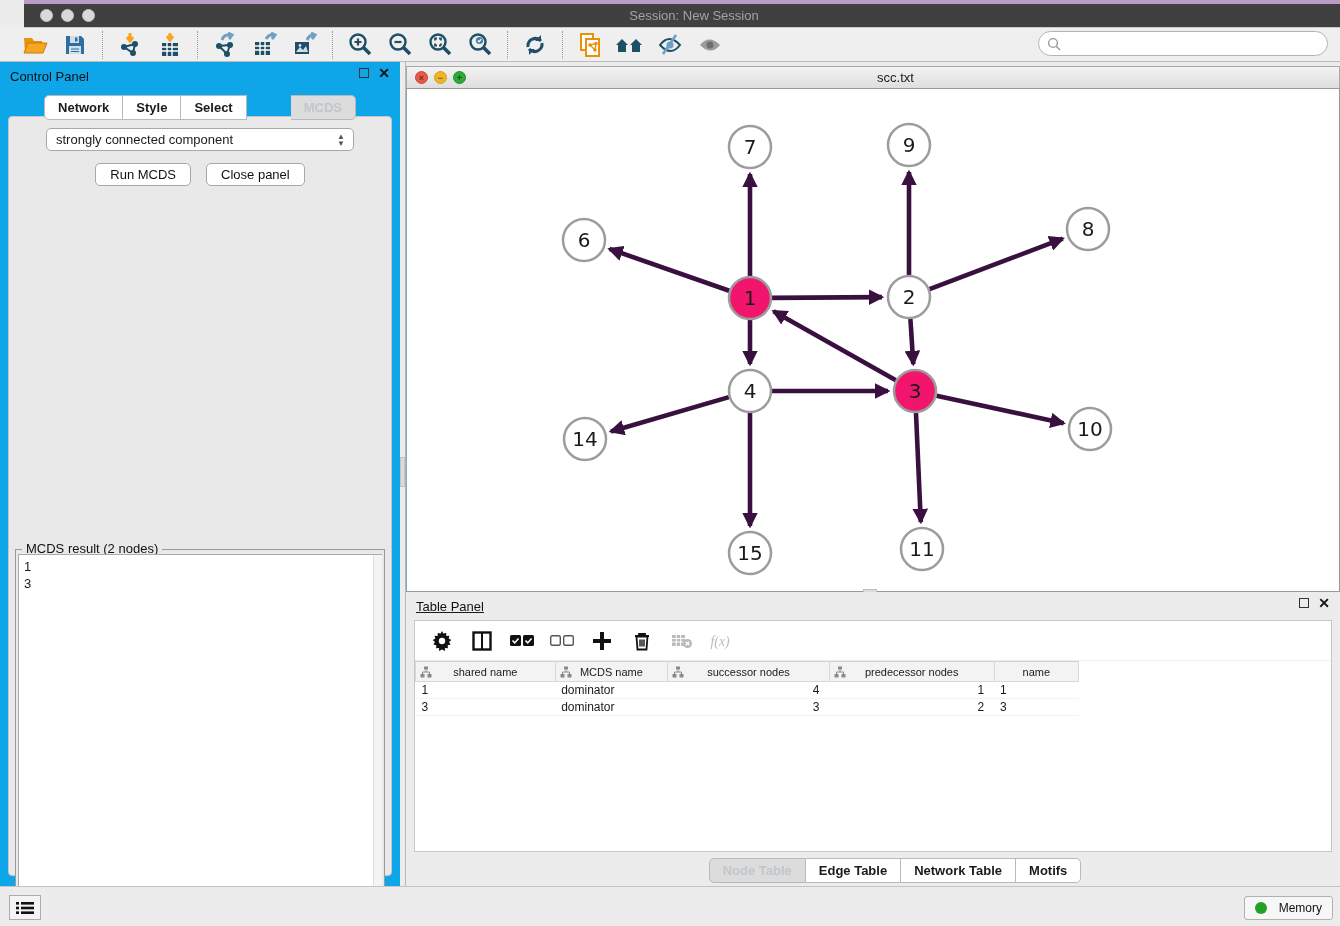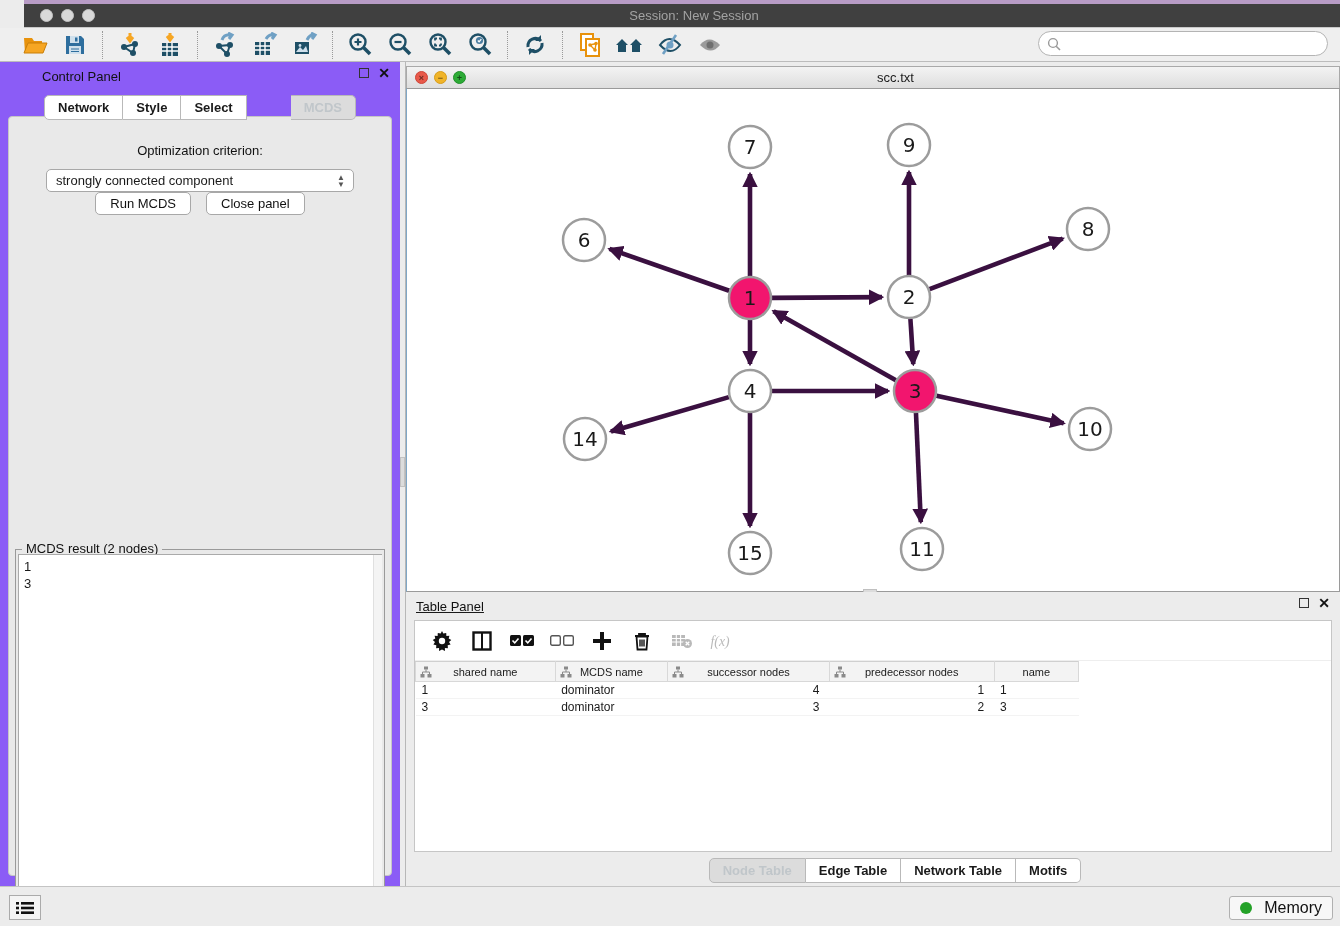--- a/index.html
+++ b/index.html
@@ -21,37 +21,37 @@
   .tb-btn { width:34px; height:30px; display:flex; align-items:center; justify-content:center; }
   .tb-btn svg { display:block; }
   .search-wrap { position:absolute; right:12px; top:3px; width:290px; height:25px; background:#fff; border:1px solid #b4b4b4; border-radius:13px; display:flex; align-items:center; padding-left:8px; }
   .search-wrap svg { flex:0 0 auto; }
   .search-input { border:none; outline:none; background:transparent; font-size:12px; width:250px; margin-left:4px; font-family:"Liberation Sans",sans-serif; }
 
   
   .main { position:absolute; left:0; top:62px; width:1340px; height:824px; }
 
   
-  .control-panel { position:absolute; left:0; top:0; width:400px; height:824px; background:#8b5cf6;padding-left:32px; }
+  .control-panel { position:absolute; left:0; top:0; width:400px; height:824px; background:#0ea5e9; }
   .panel-head { position:relative; height:28px; display:flex; align-items:center; padding:0 10px; }
   .panel-head .panel-title { font-size:13px; color:#111; }
   .panel-head .head-icons { position:absolute; right:10px; top:6px; display:flex; gap:9px; align-items:center; }
   .float-box { width:10px; height:10px; border:1.5px solid #333; }
   .close-x { font-size:14px; font-weight:bold; color:#111; line-height:10px; }
   .cp-tabs { position:absolute; left:0; top:33px; width:400px; display:flex; justify-content:center; z-index:2; }
   .tab { font-size:13px; font-weight:bold; padding:4px 13px; background:#fff; border:1px solid #b9b9b9; border-left:none; color:#1a1a1a; cursor:default; }
   .tab:first-child { border-left:1px solid #b9b9b9; border-top-left-radius:5px; border-bottom-left-radius:5px; }
   .tab:last-child { border-top-right-radius:5px; border-bottom-right-radius:5px; }
   .tab.active { background:#dcdcdc; color:#c0c6ca;margin-left:44px; }
   .cp-body { position:absolute; left:8px; top:54px; width:384px; height:760px; background:#e9e9e9; border:1px solid #c6c6c6; border-radius:4px; }
   .opt-label { margin-top:26px; text-align:center; font-size:13px; color:#111; }
   .select-box { position:relative; margin:11px auto 0; width:308px; height:23px; background:#fff; border:1px solid #a8a8a8; border-radius:5px; font-size:13px; display:flex; align-items:center; padding-left:9px; }
   .stepper { position:absolute; right:7px; top:3px; width:10px; height:16px; display:flex; flex-direction:column; align-items:center; justify-content:center; color:#555; }
   .stepper span { font-size:8px; line-height:7px; }
-  .btn-row { display:flex; justify-content:center; gap:15px; }
+  .btn-row { display:flex; justify-content:center; gap:15px; margin-top:12px; }
   .mac-btn { background:#fff; border:1px solid #a8a8a8; border-radius:5px; font-size:13px; padding:3px 14px; color:#111; font-family:"Liberation Sans",sans-serif; }
   .result-group { position:absolute; left:6px; top:432px; width:370px; height:382px; border:1px solid #9a9a9a; background:#e9e9e9; }
   .result-legend { position:absolute; left:6px; top:-9px; background:#e9e9e9; padding:0 4px; font-size:13px; color:#111; }
   .result-text { position:absolute; left:2px; top:4px; right:2px; bottom:8px; background:#fff; border:1px solid #aaa; font-size:13px; line-height:17px; padding:3px 5px; white-space:pre; overflow:hidden; }
   .result-scroll { position:absolute; right:2px; top:5px; bottom:9px; width:9px; background:#f4f4f4; border-left:1px solid #e0e0e0; }
 
   
   .v-divider { position:absolute; left:400px; top:0; width:6px; height:824px; background:#ececec; border-right:1px solid #b7b7b7; }
   .v-divider .grab { position:absolute; left:0px; top:395px; width:5px; height:30px; background:#dcdcdc; border:1px solid #c2c2c2; }
 
@@ -77,21 +77,21 @@
   table.node-table { border-collapse:collapse; width:664px; table-layout:fixed; font-size:12px; }
   .node-table th { background:#f3f3f3; border:1px solid #d8d8d8; border-top:1px solid #cfcfcf; font-weight:normal; font-size:11px; height:20px; color:#1a1a1a; position:relative; text-align:center; }
   .node-table th .col-icon { position:absolute; left:4px; top:4px; }
   .node-table td { height:17px; padding:0 6px; border-bottom:1px solid #f3f3f3; color:#1a1a1a; }
   .node-table td.num { text-align:right; padding-right:10px; }
   .tp-tabs { position:absolute; left:0; bottom:3px; width:934px; display:flex; justify-content:center; }
 
   
   .statusbar { position:absolute; left:0; top:886px; width:1340px; height:40px; background:#ececec; border-top:1px solid #c4c4c4; }
   .list-btn { position:absolute; left:9px; top:8px; width:32px; height:25px; background:#f4f4f4; border:1px solid #ababab; display:flex; align-items:center; justify-content:center; }
-  .memory-btn { position:absolute; right:7px; top:9px; height:24px; background:#f7f7f7; border:1px solid #b0b0b0; border-radius:3px; display:flex; align-items:center; gap:12px; padding:0 10px; font-size:16px; color:#111; }
+  .memory-btn { position:absolute; right:7px; top:9px; height:24px; background:#f7f7f7; border:1px solid #b0b0b0; border-radius:3px; display:flex; align-items:center; gap:12px; padding:0 10px; font-size:12px; color:#111; }
   .memory-dot { width:12px; height:12px; border-radius:50%; background:#23a127; }
 </style>
 </head>
 <body>
 
 <div class="app">
 
   <div class="titlebar">
     <div class="purple-strip"></div>
     <div class="traffic">
@@ -261,21 +261,20 @@
           <span class="close-x">✕</span>
         </span>
       </div>
       <div class="cp-tabs" id="cp-tabs">
           <div class="tab">Network</div>
           <div class="tab">Style</div>
           <div class="tab">Select</div>
           <div class="tab active">MCDS</div>
         </div>
       <div class="cp-body">
-        <div class="opt-label">Optimization criterion:</div>
         <div class="select-box">
           <span>strongly connected component</span>
           <span class="stepper">
               <span>▲</span>
               <span>▼</span>
             </span>
         </div>
         <div class="btn-row">
           <button class="mac-btn">Run MCDS</button>
           <button class="mac-btn">Close panel</button>

